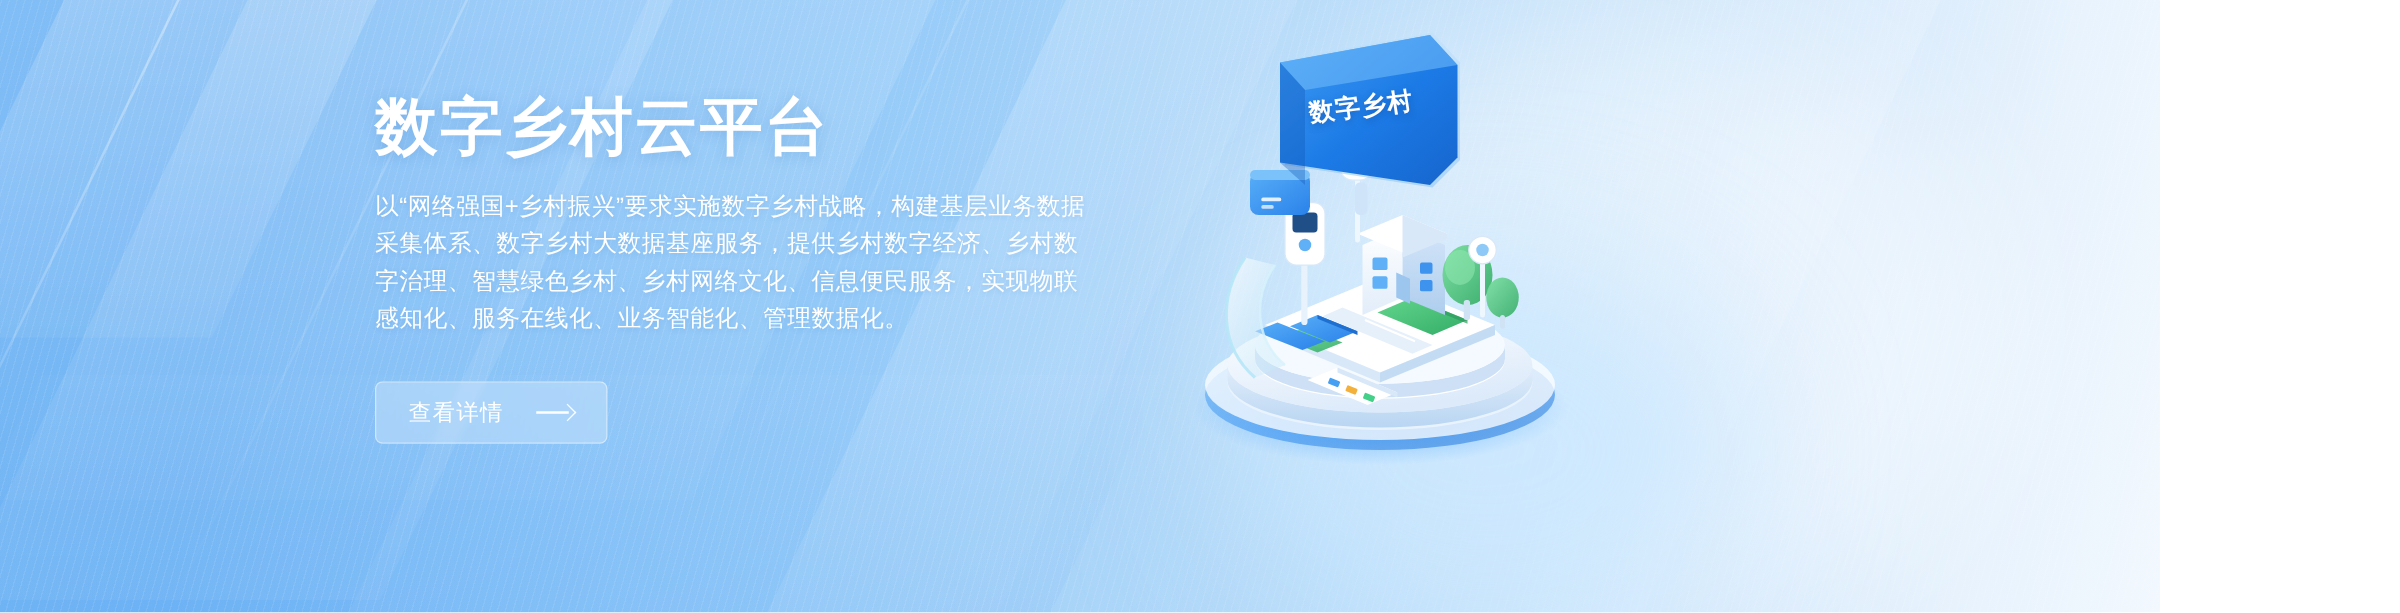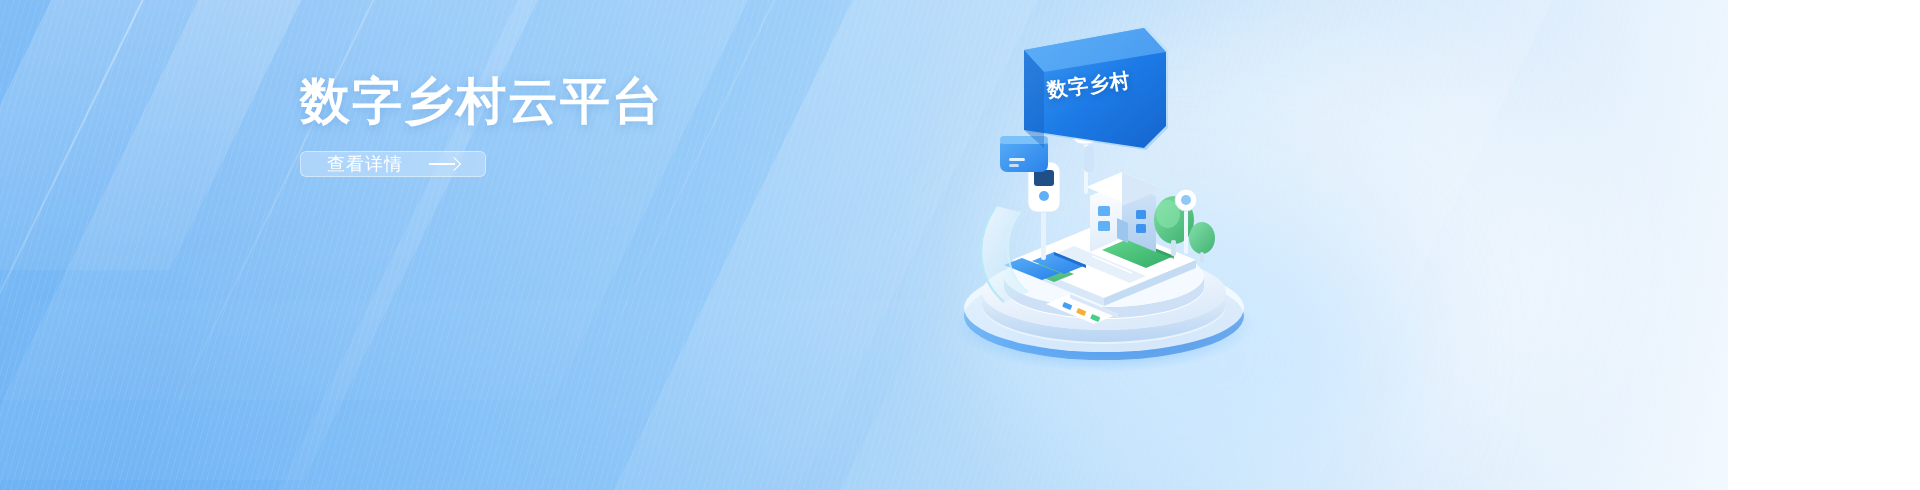--- a/index.html
+++ b/index.html
@@ -120,24 +120,25 @@
   .desc {
     color: #ffffff;
     font-size: 19px;
     line-height: 30px;
     margin: 0;
     width: 570px;
     letter-spacing: .4px;
     text-shadow: 0 1px 4px rgba(40,110,190,0.18);
   }
   .cta {
+    margin-top: 34px;
     display: inline-flex;
     align-items: center;
     gap: 26px;
-    padding: 0 26px;
+    padding: 12px 26px;
     border-radius: 6px;
     background: rgba(255,255,255,0.26);
     border: 1px solid rgba(255,255,255,0.45);
     color: #ffffff;
     font-size: 18px;
     letter-spacing: 1px;
     cursor: pointer;
     user-select: none;
     backdrop-filter: blur(2px);
   }
@@ -200,20 +201,21 @@
     <div class="edge-line e1"></div>
     <div class="edge-line e2"></div>
     <div class="edge-line e3"></div>
     <div class="stripes"></div>
     <div class="glow g1"></div>
     <div class="glow g2"></div>
   </div>
 
   <div class="content">
     <h1 class="title">数字乡村云平台</h1>
+    <p class="desc">以“网络强国+乡村振兴”要求实施数字乡村战略，构建基层业务数据采集体系、数字乡村大数据基座服务，提供乡村数字经济、乡村数字治理、智慧绿色乡村、乡村网络文化、信息便民服务，实现物联感知化、服务在线化、业务智能化、管理数据化。</p>
     <div class="cta">
       <span>查看详情</span>
       <span class="arrow"></span>
     </div>
   </div>
 
   <div class="illus">
     <svg viewBox="0 0 440 380" xmlns="http://www.w3.org/2000/svg" aria-hidden="true">
       <defs>
         <linearGradient id="gScreen" x1="0" y1="0" x2="1" y2="1">

